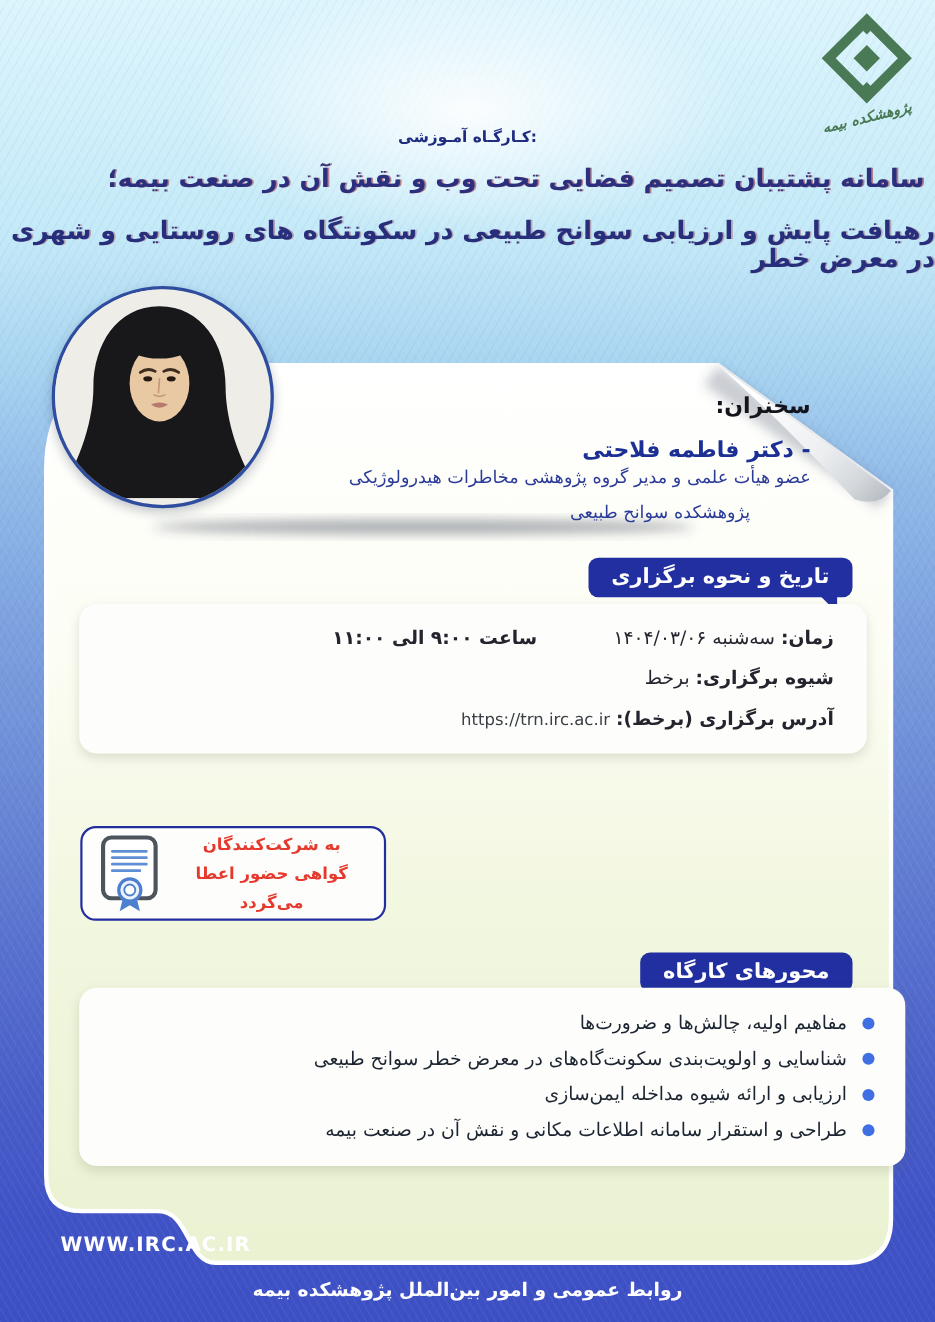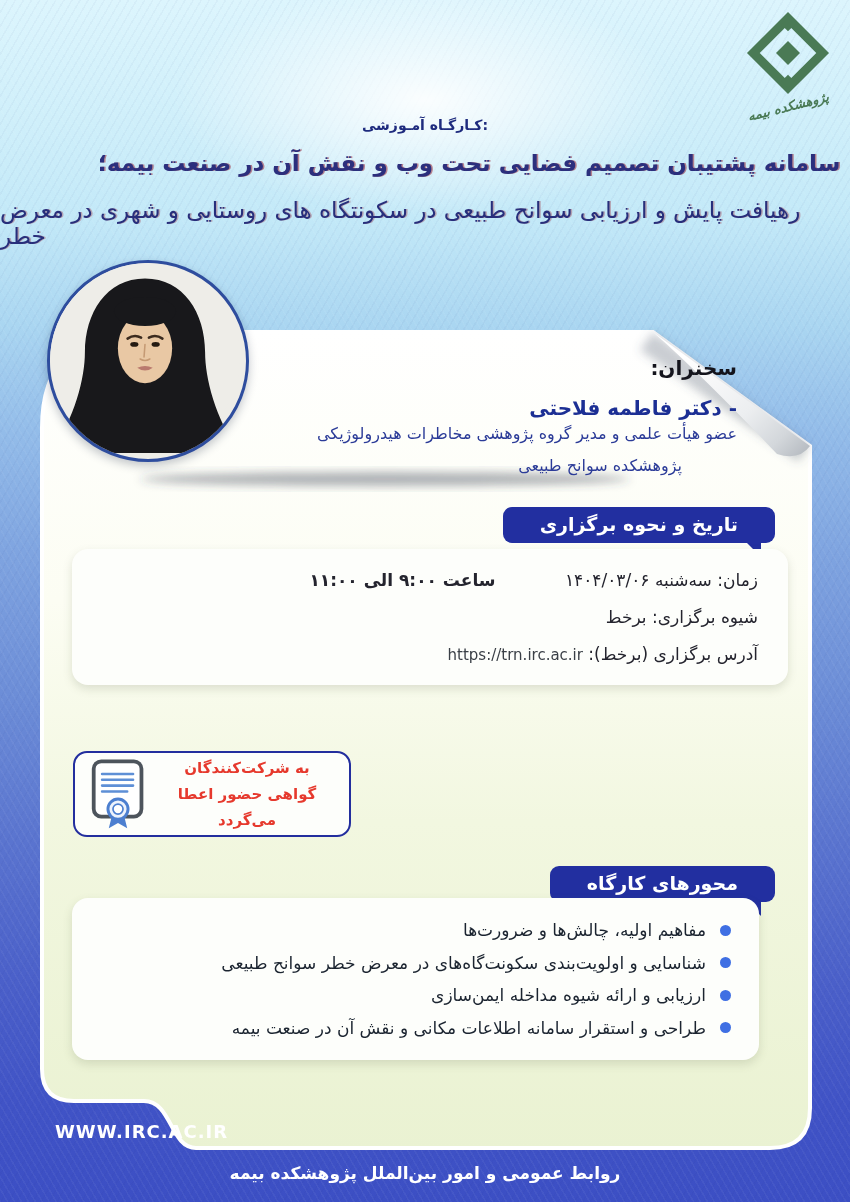--- a/index.html
+++ b/index.html
@@ -31,58 +31,58 @@
   .d-top{width:9px; height:9px; background:#4a7a55; top:15px; transform:translate(-50%,-50%) rotate(45deg);}
   .d-bot{width:9px; height:9px; background:#4a7a55; top:71px; transform:translate(-50%,-50%) rotate(45deg);}
   .logo-cal{display:inline-block; color:#4a7a55; font-size:13px; font-weight:700; font-style:italic; transform:rotate(-14deg) skewX(-6deg); margin-top:2px; white-space:nowrap;}
   
   .presents{position:absolute; top:34px; left:0; width:100%; text-align:center;
     font-size:25px; font-weight:700; color:#2636a2;}
   .workshop-label{position:absolute; top:117px; left:0; width:100%; text-align:center;
     font-size:14px; font-weight:700; color:#1e2b7e;}
   .title1{position:absolute; top:150px; left:0; width:100%; text-align:center;
     font-size:23px; font-weight:700; color:#2b2f7d; text-shadow:1.5px 0 0 rgba(155,40,55,0.55);padding-left:44px;}
-  .title2{position:absolute; top:197px; left:0; width:100%; text-align:left;
-    font-size:23px; font-weight:400; color:#272e7b; text-shadow:1.5px 0 0 rgba(155,40,55,0.35);}
+  .title2{position:absolute; top:197px; left:0; width:100%; text-align:right;
+    font-size:23px; font-weight:700; color:#272e7b; text-shadow:1.5px 0 0 rgba(155,40,55,0.35);}
   
   .card-svg{position:absolute; inset:0; pointer-events:none;}
   
   .photo{position:absolute; left:47px; top:260px; width:196px; height:196px; border-radius:50%;
     border:3px solid #2e4d9e; overflow:hidden; background:#eeede8; box-shadow:0 4px 10px rgba(20,30,60,0.25);}
   .photo svg{display:block;}
   
   .speaker{position:absolute; right:113px; top:356px; width:480px; direction:rtl; text-align:right;}
   .speaker .sec-label{font-size:20px; font-weight:700; color:#14141c; margin-bottom:16px;}
   .speaker .name{font-size:20px; font-weight:700; color:#1c2f94; margin-bottom:4px;}
   .speaker .role1{font-size:16px; color:#2b3b98; margin-bottom:13px;}
   .speaker .role2{font-size:16px; color:#2b3b98; padding-left:70px; text-align:center; width:fit-content; margin-right:55px;}
   
   .tab{position:absolute; background:#222fa0; color:#fff; font-weight:700; font-size:19px;
-    padding:6px 37px 8px; border-radius:9px; direction:rtl; white-space:nowrap;}
+    padding:6px 21px 8px; border-radius:9px; direction:rtl; white-space:nowrap;}
   .tab::after{content:""; position:absolute; right:14px; bottom:-14px; width:0; height:0;
     border-top:15px solid #222fa0; border-left:15px solid transparent;}
   .tab-schedule{top:507px; right:75px;}
   .tab-topics{top:866px; right:75px;}
   
   .white-box{position:absolute; background:#fdfefb; border-radius:16px;
     box-shadow:0 4px 10px rgba(90,100,70,0.18);}
   .schedule-box{left:72px; top:549px; width:716px; height:136px;
     display:flex; flex-direction:column; justify-content:center; gap:17px;
     padding:6px 30px; box-sizing:border-box; direction:rtl; font-size:17px; color:#24242e;}
-  .schedule-box .lbl{font-weight:400;}
+  .schedule-box .lbl{font-weight:700;}
   .schedule-box .hours{margin-right:64px;font-weight:bold;}
   .url{color:#3a3f46; font-size:15px;}
   
   .cert-box{position:absolute; left:73px; top:751px; width:278px; height:86px;
     background:#fdfefb; border:2.5px solid #232e9e; border-radius:14px;
     display:flex; align-items:center; direction:rtl; padding:6px 12px; box-sizing:border-box; gap:8px;justify-content:center;}
   .cert-text{flex:1; text-align:center; color:#e6392d; font-weight:700; font-size:15px; line-height:1.75;}
   .cert-icon{width:62px; height:76px; flex:0 0 auto;}
   
-  .topics-box{left:72px; top:898px; width:687px; height:162px;
+  .topics-box{left:72px; top:898px; width:751px; height:162px;
     display:flex; flex-direction:column; justify-content:space-evenly;
     padding:10px 28px; box-sizing:border-box; direction:rtl;}
   .topic-row{display:flex; align-items:center; gap:14px; font-size:17px; color:#1b2430;}
   .dot{width:11px; height:11px; border-radius:50%; background:#3f6fe3; flex:0 0 auto;}
   
   .website{position:absolute; left:55px; top:1121px; color:#ffffff; font-size:18px;
     letter-spacing:1px; font-weight:600;}
   .credit{position:absolute; left:0; top:1163px; width:100%; text-align:center; direction:rtl;
     color:#ffffff; font-size:17px; font-weight:700;}
 </style>

